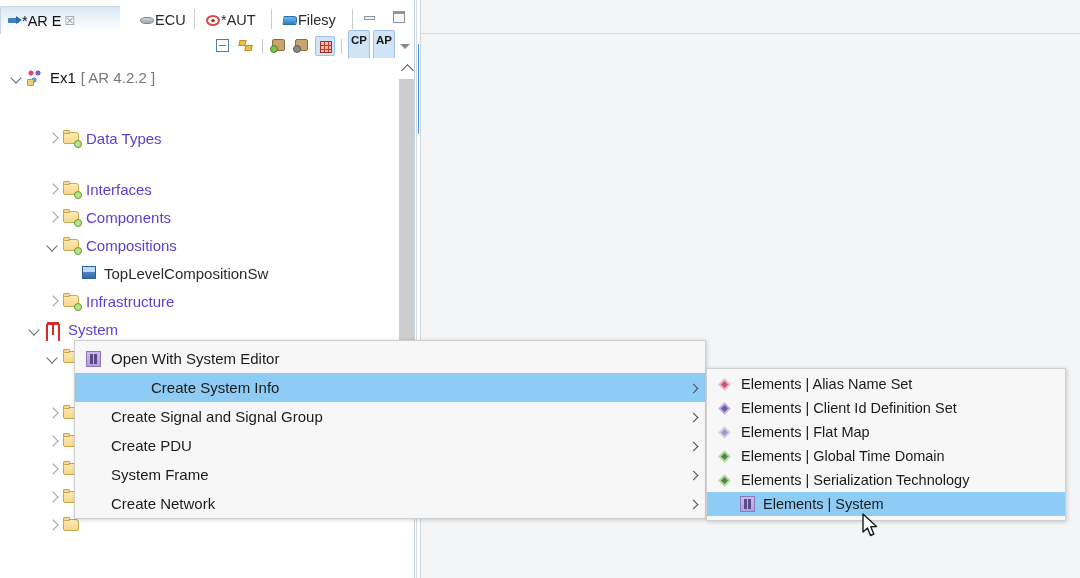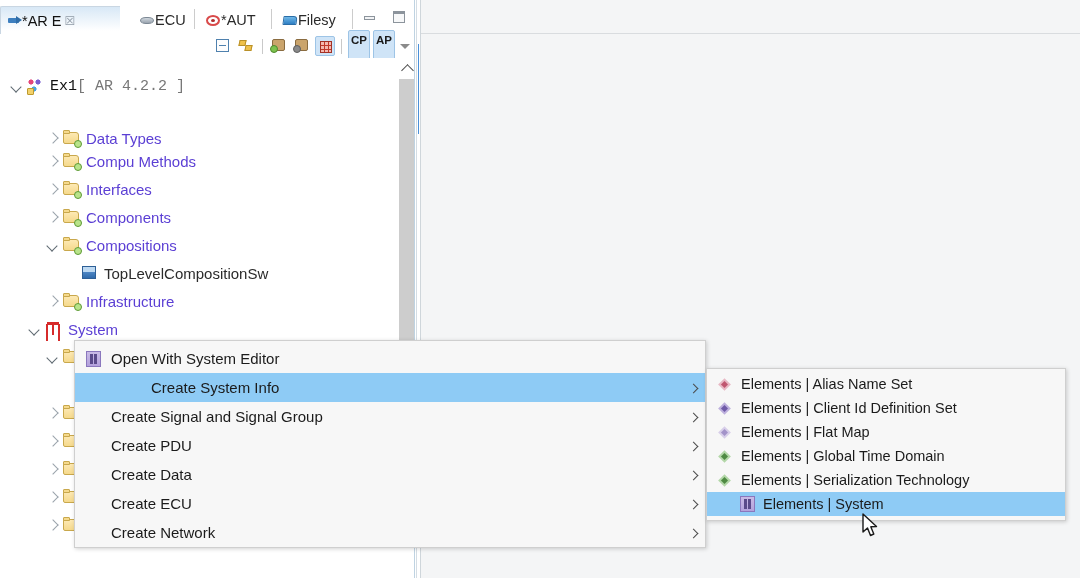--- a/index.html
+++ b/index.html
@@ -610,43 +610,36 @@
       <div class="tb-btn ic-puz2"></div>
       <div class="tb-btn ic-grid sel"></div>
       <div class="tb-div"></div>
       <div class="tb-text sel">CP</div>
       <div class="tb-text sel">AP</div>
       <div class="tb-menu"></div>
     </div>
 
     <div id="tree">
 
-      <div class="tr" style="top:14px; left:8px;font-family:Liberation Mono, monospace;">
+      <div class="tr" style="top:5px; left:8px;">
         <span class="tw open"></span>
         <span class="tn-ic ic-prj"></span>
         <span class="tn-root">Ex1</span>
-        <span class="tn-suffix" style="">[ AR 4.2.2 ]</span>
+        <span class="tn-suffix" style="margin-left:5px;">[ AR 4.2.2 ]</span>
       </div>
 
 
       <div class="tr" style="top:61px; left:44px;align-items:flex-end;">
         <span class="tw closed"></span>
         <span class="tn-ic ic-pkg">
             <i class="badge"></i>
           </span>
         <span class="tn-label">Data Types</span>
       </div>
 
-      <div class="tr" style="top:89px; left:44px;">
-        <span class="tw closed"></span>
-        <span class="tn-ic ic-pkg">
-            <i class="badge"></i>
-          </span>
-        <span class="tn-label">Compu Methods</span>
-      </div>
 
       <div class="tr" style="top:117px; left:44px;">
         <span class="tw closed"></span>
         <span class="tn-ic ic-pkg">
             <i class="badge"></i>
           </span>
         <span class="tn-label">Interfaces</span>
       </div>
 
       <div class="tr" style="top:145px; left:44px;">
@@ -741,29 +734,24 @@
     </div>
 
     <div class="mi">
       <span class="mi-ic"></span>
       <span class="mi-label">Create PDU</span>
       <span class="mi-arrow"></span>
     </div>
 
     <div class="mi">
       <span class="mi-ic"></span>
-      <span class="mi-label">Create Data</span>
+      <span class="mi-label">System Frame</span>
       <span class="mi-arrow"></span>
     </div>
 
-    <div class="mi">
-      <span class="mi-ic"></span>
-      <span class="mi-label">Create ECU</span>
-      <span class="mi-arrow"></span>
-    </div>
 
     <div class="mi">
       <span class="mi-ic"></span>
       <span class="mi-label">Create Network</span>
       <span class="mi-arrow"></span>
     </div>
   </div>
 
   <div id="sub-menu">
 

